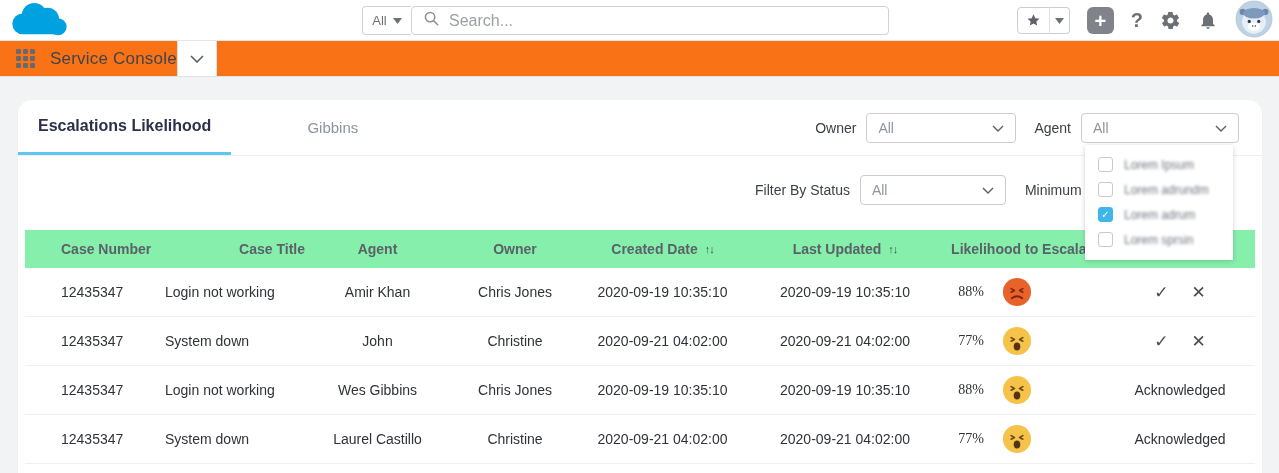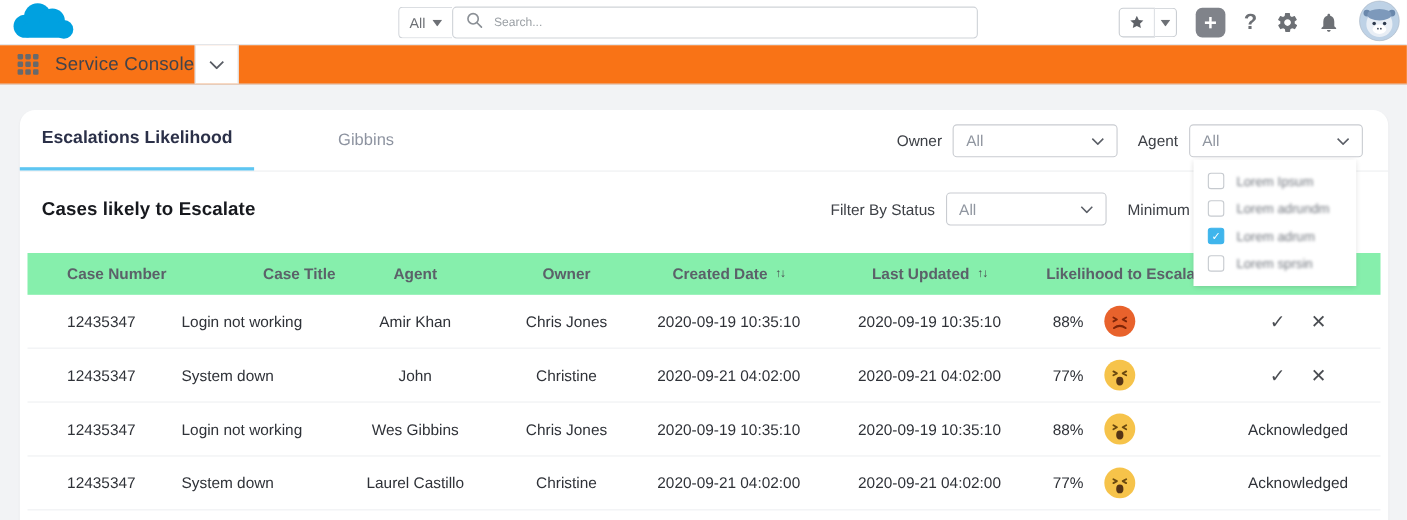--- a/index.html
+++ b/index.html
@@ -9,21 +9,21 @@
 
   
   .ghdr { position: relative; height: 41px; background: #fff; border-bottom: 1px solid #e4e6e9; z-index: 5; }
   .logo { position: absolute; left: 8px; top: 1px; }
   .searchwrap { position: absolute; left: 362px; top: 6px; display: flex; height: 29px; }
   .scope { width: 49px; border: 1px solid #cfd3d8; border-right: none; border-radius: 4px 0 0 4px;
            background: #fff; display: flex; align-items: center; justify-content: center; gap: 6px;
            font-size: 13px; color: #6d7075; }
   .searchbox { width: 478px; border: 1px solid #cfd3d8; border-radius: 4px; background: #fff;
                display: flex; align-items: center; padding-left: 12px; gap: 10px; }
-  .searchbox input { border: none; outline: none; font-size: 11px; color: #404040; width: 100%; background: transparent; }
+  .searchbox input { border: none; outline: none; font-size: 16px; color: #404040; width: 100%; background: transparent; }
   .searchbox input::placeholder { color: #9ba0a5; }
   .hicons { position: absolute; right: 6px; top: 5px; display: flex; align-items: center; gap: 17px; height: 31px; }
   .favgroup { display: flex; }
   .favbtn { width: 33px; height: 27px; border: 1px solid #caced3; border-radius: 4px 0 0 4px; background: #fff;
             display: flex; align-items: center; justify-content: center; }
   .favcaret { width: 21px; height: 27px; border: 1px solid #caced3; border-left: 1px solid #dfe2e6;
               border-radius: 0 4px 4px 0; background: #fff; display: flex; align-items: center; justify-content: center; margin-left: -1px; }
   .plusbtn { width: 27px; height: 27px; border: none; border-radius: 6px; background: #80838a; color: #fff;
              font-size: 20px; font-weight: bold; display: flex; align-items: center; justify-content: center; line-height: 1; }
   .helpbtn { background: none; border: none; color: #6d7075; font-size: 20px; font-weight: bold; }
@@ -76,21 +76,21 @@
   .thead, .trow { display: grid; grid-template-columns: 140px 140px 145px 130px 165px 200px 160px 1fr; }
   .thead { height: 38px; background: #86efac; align-items: center; color: #5b6169; font-weight: bold; font-size: 14px; }
   .th { display: flex; justify-content: center; align-items: center; gap: 7px; }
   .th.c0 { justify-content: flex-start; padding-left: 36px; }
   .th.c1 { justify-content: flex-end; margin-left: 36px; }
   .sort { font-size: 11px; color: #4a4d52; letter-spacing: -1px; font-weight: normal; }
   .trow { height: 49px; align-items: center; border-bottom: 1px solid #eef0f2; font-size: 14px; color: #2f3238; }
   .td { text-align: center; }
   .td.c0 { text-align: left; padding-left: 36px; }
   .td.c1 { text-align: left; }
-  .lik { display: flex; align-items: center; justify-content: center; gap: 18px; padding-right: 60px; }
+  .lik { display: flex; align-items: center; justify-content: center; gap: 18px; padding-right: 60px; font-family: Liberation Serif, serif; }
   .lik svg { display: block; }
   .actions { display: flex; justify-content: center; align-items: center; gap: 23px; }
   .abtn { background: none; border: none; font-size: 17px; color: #4a4d52; line-height: 1; }
 </style>
 </head>
 <body>
 
 <header class="ghdr">
   <div class="logo">
     <svg width="62" height="40" viewBox="0 0 62 42">
@@ -228,21 +228,20 @@
             <div class="dditem">
               <span class="cbx"></span>
               <span class="ddlabel">Lorem sprsin</span>
             </div>
           </div>
       </div>
     </div>
   </div>
 
   <div class="sectionrow">
-    <h2>Cases likely to Escalate</h2>
     <div class="statusfilter">
       <span>Filter By Status</span>
       <div class="sel status">
         <span>All</span>
         <svg width="12" height="7" viewBox="0 0 12 7">
             <path d="M1 1l5 5 5-5" fill="none" stroke="#5a5e66" stroke-width="1.4"></path>
           </svg>
       </div>
       <span class="minimum">Minimum</span>
     </div>

